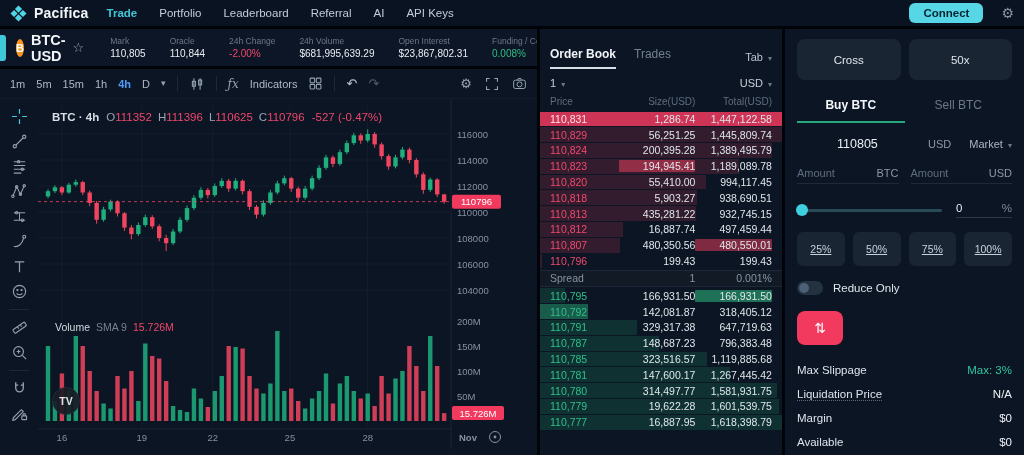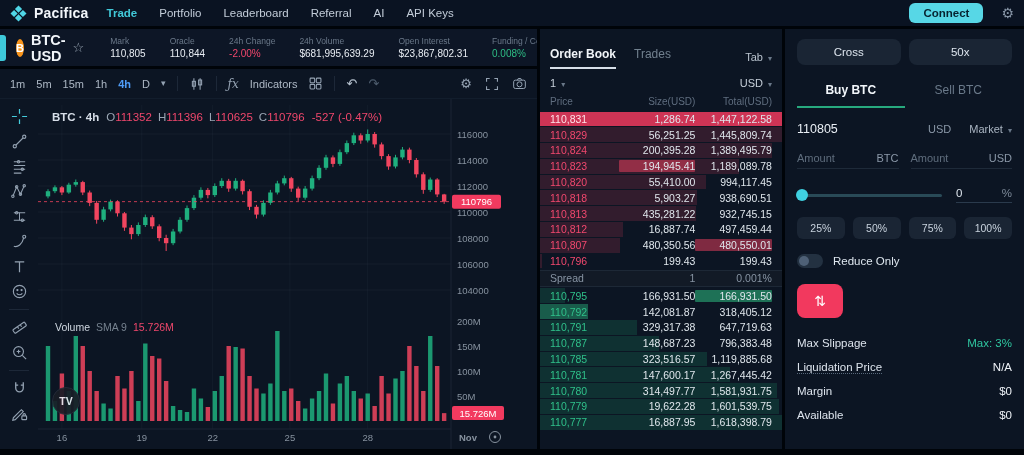--- a/index.html
+++ b/index.html
@@ -96,43 +96,43 @@
   .ob-row.hovered .p-ask { color:#ffe2e8; }
   .ob-num { color:#dfe6ec; }
   .cell-flash-ask { background:rgba(242,64,96,.5); border-radius:1px; }
   .cell-flash-bid { background:rgba(46,190,130,.55); border-radius:1px; }
   .spread-row { display:flex; align-items:center; height:17px; padding:2px 10px; font-size:10.5px; color:#8794a3;
     background:#121a26; border-top:1px solid #1d2836; border-bottom:1px solid #1d2836; margin:1px 0; }
 
   
   .trade-panel { flex:1; background:#0c1523; padding:10px 12px; display:flex; flex-direction:column; overflow:hidden; }
   .top-btns { display:flex; gap:8px; }
-  .top-btn { flex:1; height:26px; background:#1a2534; border:none; border-radius:8px; color:#dde5ee;
+  .top-btn { flex:1; height:41px; background:#1a2534; border:none; border-radius:8px; color:#dde5ee;
     font-size:11.5px; cursor:pointer; }
   .side-tabs { display:flex; margin-top:10px; }
   .t-tab { flex:1; text-align:center; padding:8px 0 9px 0; font-size:12px; color:#6b7a8a;
     border-bottom:2px solid transparent; cursor:pointer; }
   .t-tab.active { color:#f2f6fa; font-weight:700; border-bottom-color:#27a97e; }
-  .price-row { display:flex; align-items:center; margin-top:14px; font-size:12.5px; }
+  .price-row { display:flex; align-items:center; margin-top:14px; font-size:12.5px;margin-left:40px; }
   .price-val { flex:1; color:#e9eef4; }
   .unit { color:#8b98a8; font-size:11px; }
   .ordertype { margin-left:18px; color:#aab5c2; font-size:11px; cursor:pointer; }
   .amount-row { display:flex; gap:12px; margin-top:16px; }
   .amount-field { flex:1; display:flex; justify-content:space-between; align-items:center;
     border-bottom:1px solid #1e2a39; padding-bottom:4px; }
   .placeholder { color:#5f6d7d; font-size:11px; }
   .slider-row { display:flex; align-items:center; margin-top:18px; }
   .slider-track { flex:1; height:3px; background:#294a57; border-radius:2px; position:relative; cursor:pointer; }
   .slider-handle { position:absolute; left:-1px; top:-5px; width:12px; height:12px; border-radius:50%; background:#3fd0e0; }
   .slider-valbox { width:56px; margin-left:14px; display:flex; justify-content:space-between;
     border-bottom:1px solid #2a3a4c; padding-bottom:3px; font-size:11.5px; }
   .slider-val { color:#dfe6ee; } .slider-unit { color:#7c8998; }
   .pct-row { display:flex; gap:8px; margin-top:14px; }
-  .pct-btn { flex:1; height:22px; background:#1a2534; border:none; border-radius:6px; color:#c8d2dd;
-    font-size:10.5px; cursor:pointer; }
+  .pct-btn { flex:1; height:34px; background:#1a2534; border:none; border-radius:6px; color:#c8d2dd;
+    font-size:10.5px; cursor:pointer;text-decoration:underline; }
   .toggles { margin-top:15px; }
   .toggle-row { display:flex; align-items:center; margin-bottom:12px; cursor:pointer; }
   .toggle-pill { width:26px; height:14px; border-radius:7px; background:#233141; position:relative; flex:0 0 26px; }
   .toggle-knob { position:absolute; left:2px; top:2px; width:10px; height:10px; border-radius:50%; background:#4e6076; }
   .toggle-label { margin-left:10px; font-size:11.5px; color:#dfe7ef; }
   .submit-row { display:flex; gap:8px; margin-top:4px; }
   .long-buy { flex:1; height:34px; background:#1fa070; border:none; border-radius:8px; color:#eafcf4;
     font-size:12px; font-weight:600; cursor:pointer; }
   .swap-btn { width:46px; height:34px; background:#f2395e; border:none; border-radius:8px; color:#fff;
     font-size:14px; cursor:pointer; }

